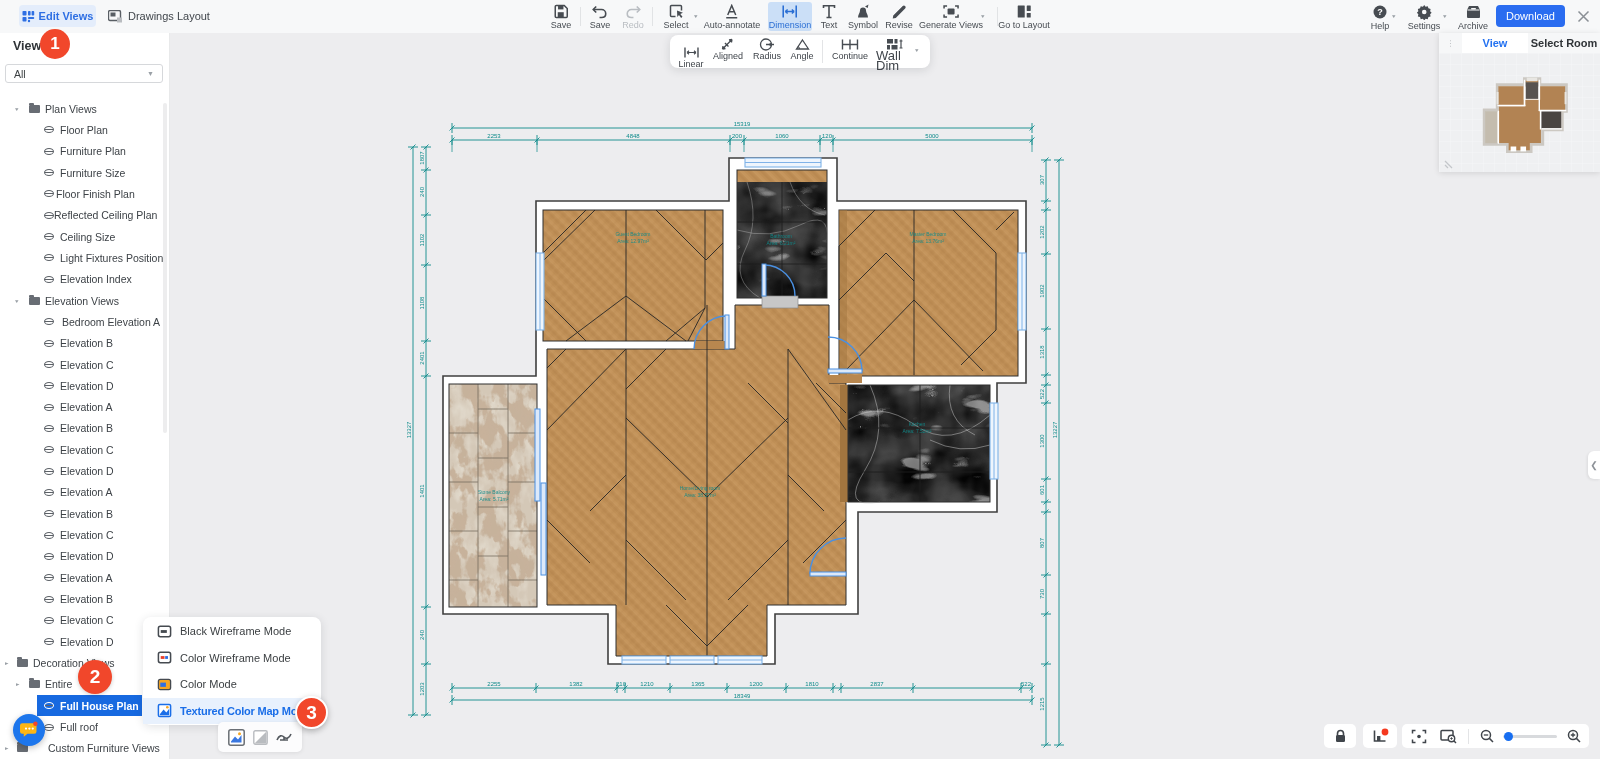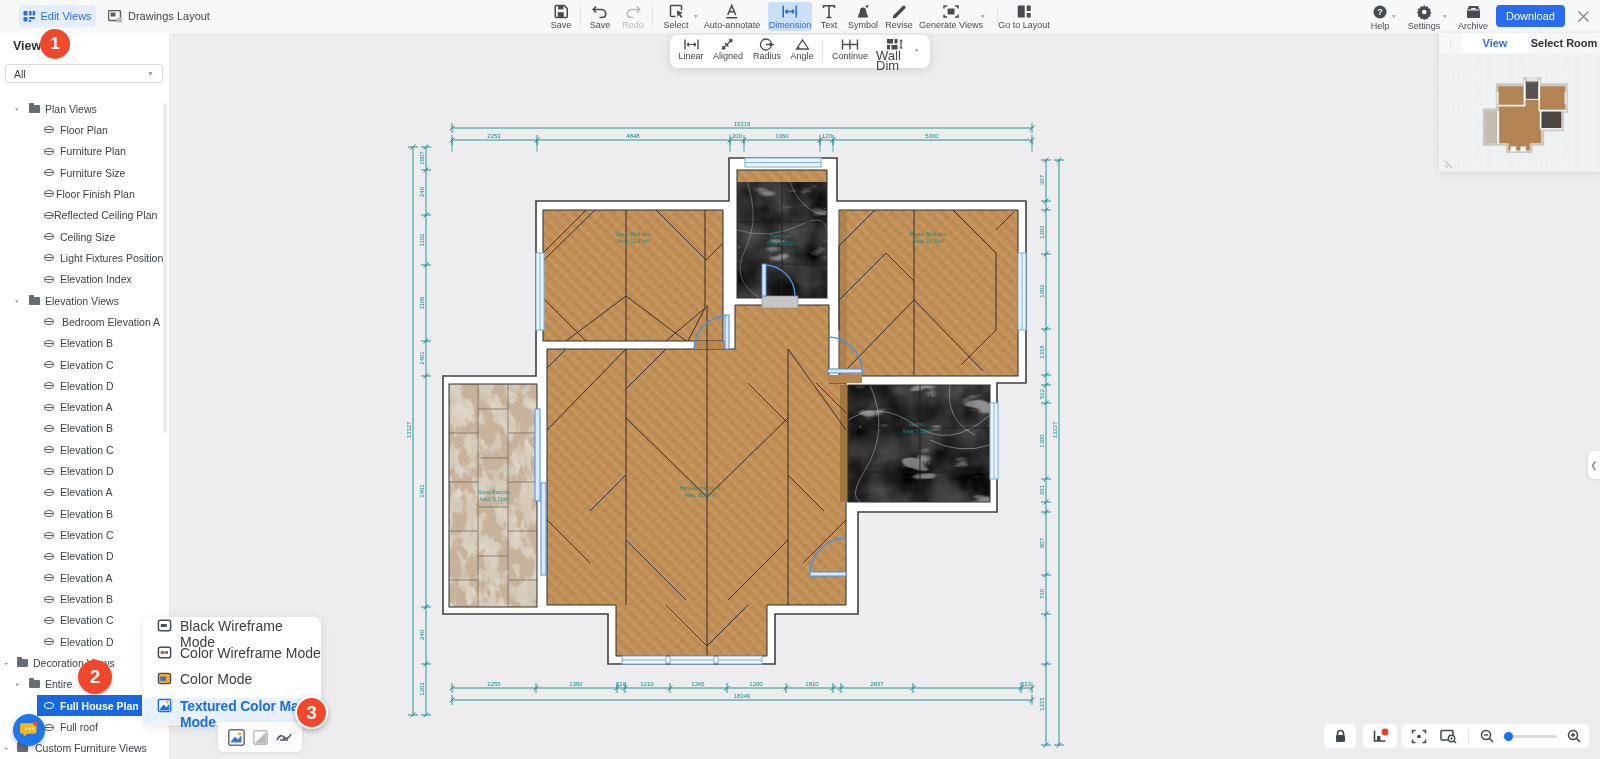--- a/index.html
+++ b/index.html
@@ -10,28 +10,28 @@
 .caret{font-size:7px;color:#9aa0a6;transform:scaleY(.8)}
 #sidebar{position:absolute;left:0;top:33px;width:170px;height:726px;background:#fff;border-right:1px solid #e8e9ea}
 .row{position:absolute;left:0;width:168px;height:21px;display:flex;align-items:center;font-size:10.5px;color:#3d4247;white-space:nowrap}
 .ficon{width:11px;height:8px;background:#686d74;border-radius:1px;position:relative;flex:none}
 .ficon:before{content:"";position:absolute;left:0;top:-2px;width:5px;height:2px;background:#686d74;border-radius:1px 1px 0 0}
 .licon{width:10px;height:7px;border:1.2px solid #5c6167;border-radius:50%;position:relative;flex:none}
 .licon:before{content:"";position:absolute;left:0px;right:0px;top:2px;height:1.2px;background:#5c6167}
 .badge{position:absolute;border-radius:50%;background:#f1472b;color:#fff;font-weight:bold;display:flex;align-items:center;justify-content:center;z-index:60}
 #canvas{position:absolute;left:170px;top:33px;width:1430px;height:726px;background:#ececee}
 .panel{position:absolute;background:#fff;border-radius:8px;box-shadow:0 2px 10px rgba(40,50,60,.14)}
-.mi{display:flex;align-items:flex-start;height:26.5px;font-size:14px;color:#3c4043;padding-left:14px}
+.mi{display:flex;align-items:center;height:26.5px;font-size:11px;color:#3c4043;padding-left:14px}
 .mi .ic{width:15px;height:15px;margin-right:8px;flex:none}
 .btn3{position:absolute;background:#fff;border-radius:5px;display:flex;align-items:center;justify-content:center}
 </style></head>
 <body>
 
 <div id="topbar">
-  <div class="abs" style="left:19px;top:5px;width:77px;height:22px;background:#e4edfb;border-radius:4px;display:flex;align-items:center;justify-content:center;color:#2e6fe3;font-size:11px;font-weight:normal;gap:4px">
+  <div class="abs" style="left:19px;top:5px;width:77px;height:22px;background:#e4edfb;border-radius:4px;display:flex;align-items:center;justify-content:center;color:#2e6fe3;font-size:11px;font-weight:bold;gap:4px">
     <svg width="13" height="13" viewBox="0 0 13 13">
         <rect x="0.5" y="1" width="4" height="4.6" rx="0.8" fill="#2e6fe3"></rect>
         <rect x="6" y="1" width="2.6" height="4.6" rx="0.8" fill="#2e6fe3"></rect>
         <rect x="9.6" y="1" width="2.6" height="4.6" rx="0.8" fill="#2e6fe3"></rect>
         <rect x="0.5" y="7" width="4" height="4.6" rx="0.8" fill="#2e6fe3"></rect>
         <rect x="6" y="7" width="6.2" height="2" rx="0.8" fill="#2e6fe3"></rect>
         <circle cx="7" cy="11" r="1.2" fill="#2e6fe3"></circle>
       </svg>
     Edit Views</div>
   <div class="abs" style="left:108px;top:5px;height:22px;display:flex;align-items:center;color:#41464c;font-size:11px;gap:5px">
@@ -281,21 +281,21 @@
         <span class="licon" style="margin-left:7px;border-color:#fff"></span>
         <span style="margin-left:6px">Full House Plan</span>
       </div>
 <div class="row" style="top:683.6px">
         <span class="licon" style="margin-left:44px"></span>
         <span style="margin-left:6px">Full roof</span>
       </div>
 <div class="row" style="top:704.9px">
         <span class="caret" style="margin-left:5px;width:10px">▸</span>
         <span class="ficon" style="margin-left:2px"></span>
-        <span style="margin-left:7px">Custom Furniture Views</span>
+        <span style="margin-left:20px">Custom Furniture Views</span>
       </div>
     </div>
   <div class="abs" style="left:163px;top:70px;width:4px;height:330px;background:#ededee;border-radius:2px"></div>
 </div>
 <div class="badge" style="left:40px;top:29px;width:30px;height:30px;font-size:17px">1</div>
 <div class="badge" style="left:78px;top:660px;width:34px;height:34px;font-size:19px;box-shadow:0 1px 4px rgba(0,0,0,.2)">2</div>
 
 <div id="canvas">
 <svg id="plan" width="1430" height="726" viewBox="170 33 1430 726">
       <defs>
@@ -567,21 +567,21 @@
 <line x1="1059" y1="160" x2="1059" y2="745" stroke="#0e8b8b" stroke-width="0.9"></line>
       <line x1="1054" y1="160" x2="1064" y2="160" stroke="#0e8b8b" stroke-width="0.9"></line>
       <line x1="1056.5" y1="162.5" x2="1061.5" y2="157.5" stroke="#0e8b8b" stroke-width="0.9"></line>
       <line x1="1054" y1="745" x2="1064" y2="745" stroke="#0e8b8b" stroke-width="0.9"></line>
       <line x1="1056.5" y1="747.5" x2="1061.5" y2="742.5" stroke="#0e8b8b" stroke-width="0.9"></line>
       <text x="1056.5" y="430" font-size="6" fill="#0e8b8b" text-anchor="middle" font-family="Liberation Sans" transform="rotate(-90 1056.5 430)">13227</text>
     </svg>
 </div>
 
 <div class="panel" id="subtool" style="left:670px;top:35px;width:260px;height:33px">
-    <div style="position:absolute;left:21px;top:3px;transform:translateX(-50%);display:flex;flex-direction:column;align-items:center;font-size:9px;color:#3f444a;line-height:10px">
+    <div style="position:absolute;left:21px;top:11px;transform:translateX(-50%);display:flex;flex-direction:column;align-items:center;font-size:9px;color:#3f444a;line-height:10px">
       <svg width="16" height="13" viewBox="0 0 16 13">
         <path d="M1.5 1.5 v10 M14.5 1.5 v10" stroke="#474c52" stroke-width="1.4"></path>
         <path d="M3.5 6.5 h9 M3.5 6.5 l2 -1.7 M3.5 6.5 l2 1.7 M12.5 6.5 l-2 -1.7 M12.5 6.5 l-2 1.7" stroke="#474c52" stroke-width="1.2" fill="none"></path>
       </svg>
       <span>Linear</span>
     </div>
 <div style="position:absolute;left:58px;top:3px;transform:translateX(-50%);display:flex;flex-direction:column;align-items:center;font-size:9px;color:#3f444a;line-height:10px">
       <svg width="16" height="13" viewBox="0 0 16 13">
         <path d="M2.5 11 L12 1.5 M2.5 11 l0.5 -3 M2.5 11 l3 -0.5 M12 1.5 l-3 0.5 M12 1.5 l-0.5 3" stroke="#474c52" stroke-width="1.3" fill="none"></path>
         <path d="M5 5 l3.5 3.5" stroke="#474c52" stroke-width="1.3"></path>

